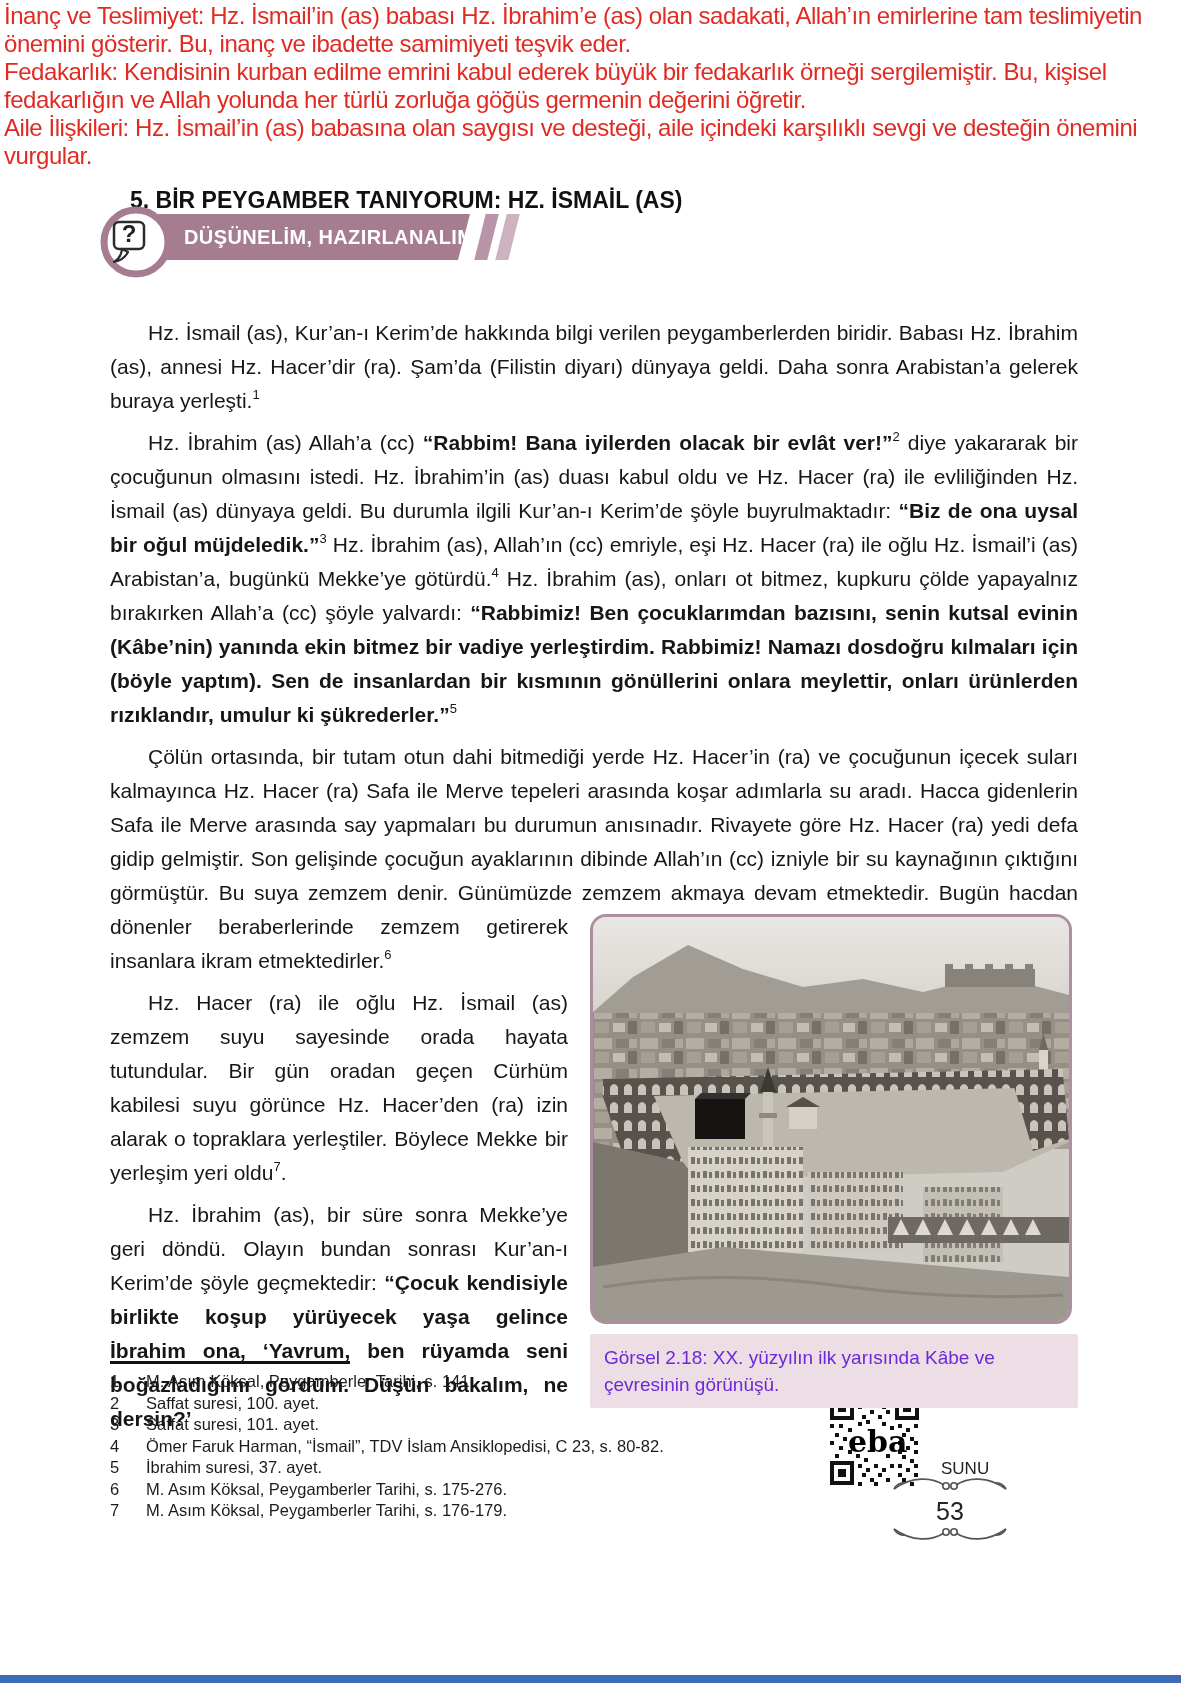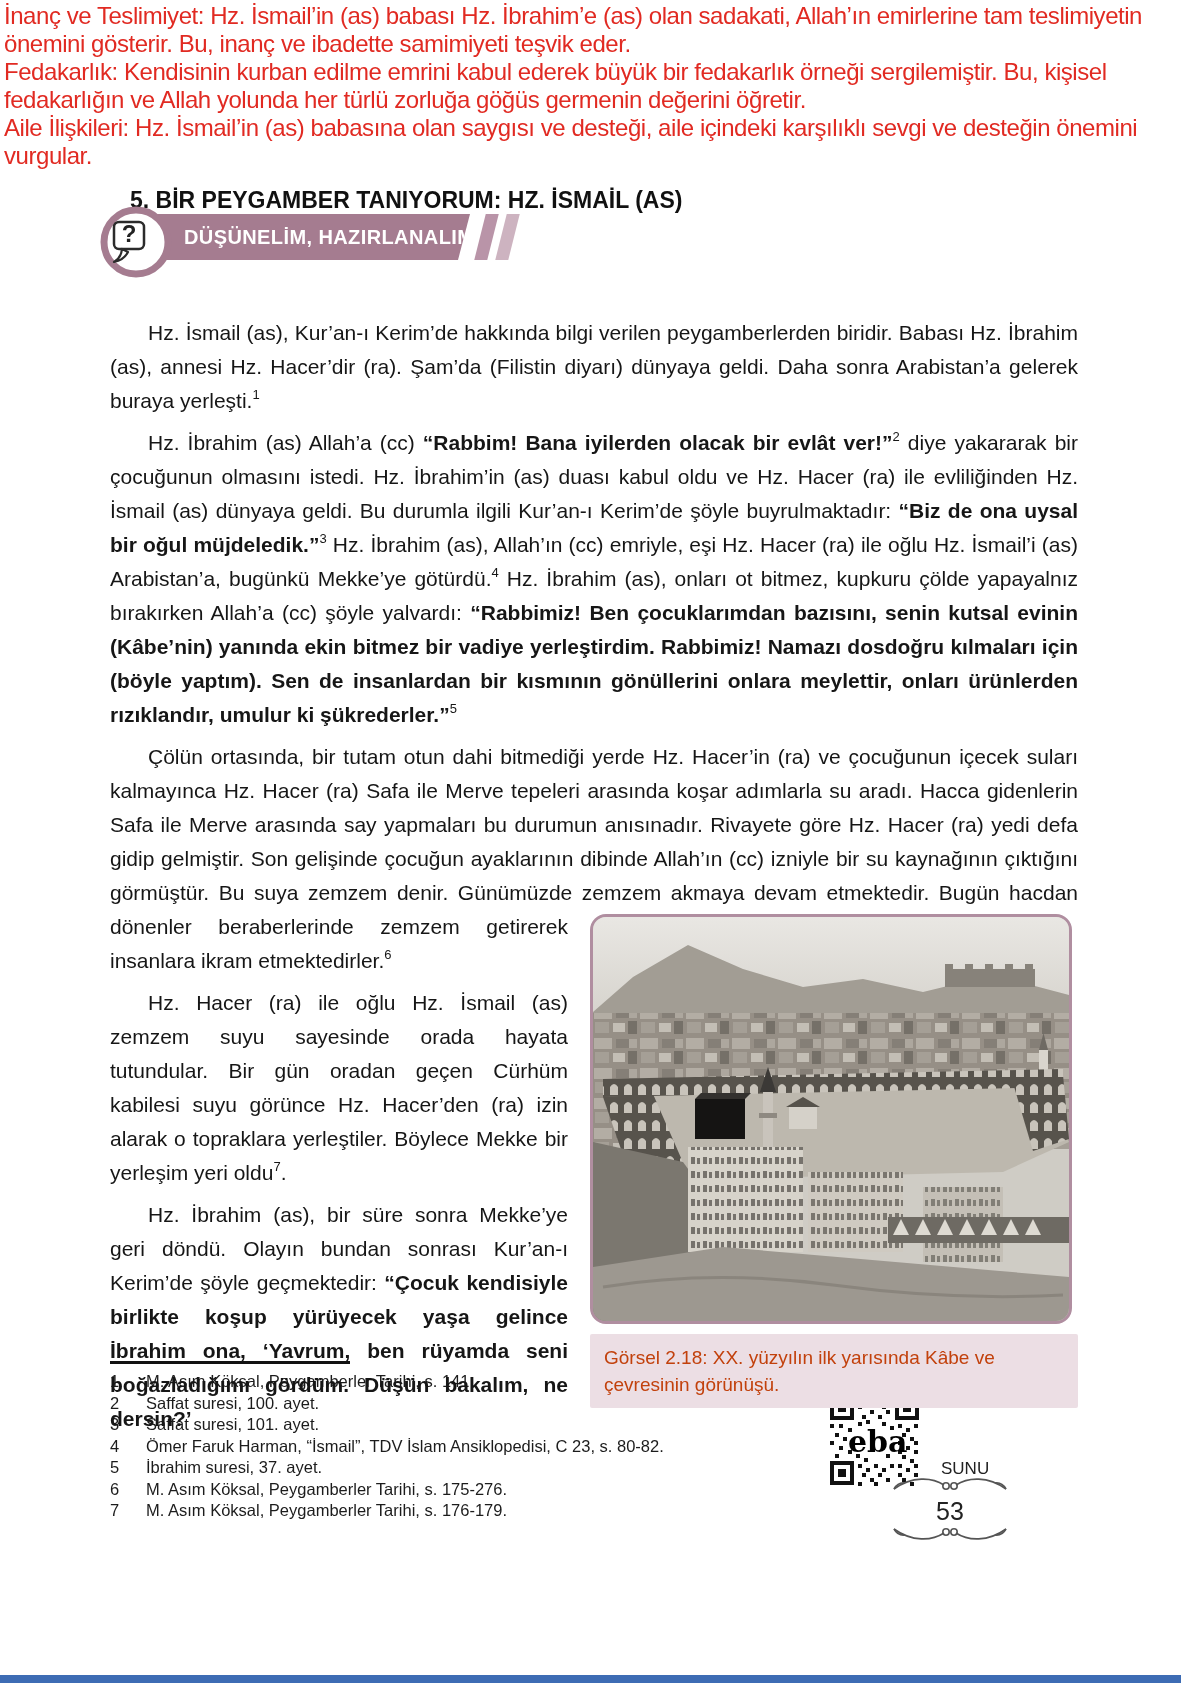--- a/index.html
+++ b/index.html
@@ -49,21 +49,21 @@
   .body-text p{margin:0 0 8px 0;text-indent:38px;}
   .body-text .b{font-weight:bold;}
   .body-text sup{font-size:13px;line-height:0;position:relative;top:-1px;vertical-align:super;}
 
   
   .figure-float{float:right;width:488px;margin:4px 0 6px 22px;text-indent:0;}
   .photo-frame{width:482px;height:410px;border:3px solid #b08ea0;border-radius:16px;
     overflow:hidden;box-sizing:border-box;background:#cfccc5;}
   .photo-frame svg{display:block;}
   .figure-caption{margin-top:10px;background:#ecdee4;padding:10px 14px;border-radius:2px;
-    font-size:19px;line-height:27px;color:#c2410c;text-align:left;}
+    font-size:19px;line-height:27px;color:#6d28d9;text-align:left;}
 
   
   .fn-rule{position:absolute;left:110px;top:1361px;width:240px;height:3px;background:#111;}
   .footnotes{position:absolute;left:110px;top:1371px;width:680px;font-size:16.5px;line-height:21.5px;color:#1c1c1c;}
   .fn-row{display:flex;}
   .fn-num{width:36px;flex:0 0 36px;}
 
   
   .qr-block{position:absolute;left:826px;top:1392px;width:260px;height:100px;}
   .qr-code{position:absolute;left:0;top:0;width:97px;height:97px;}

